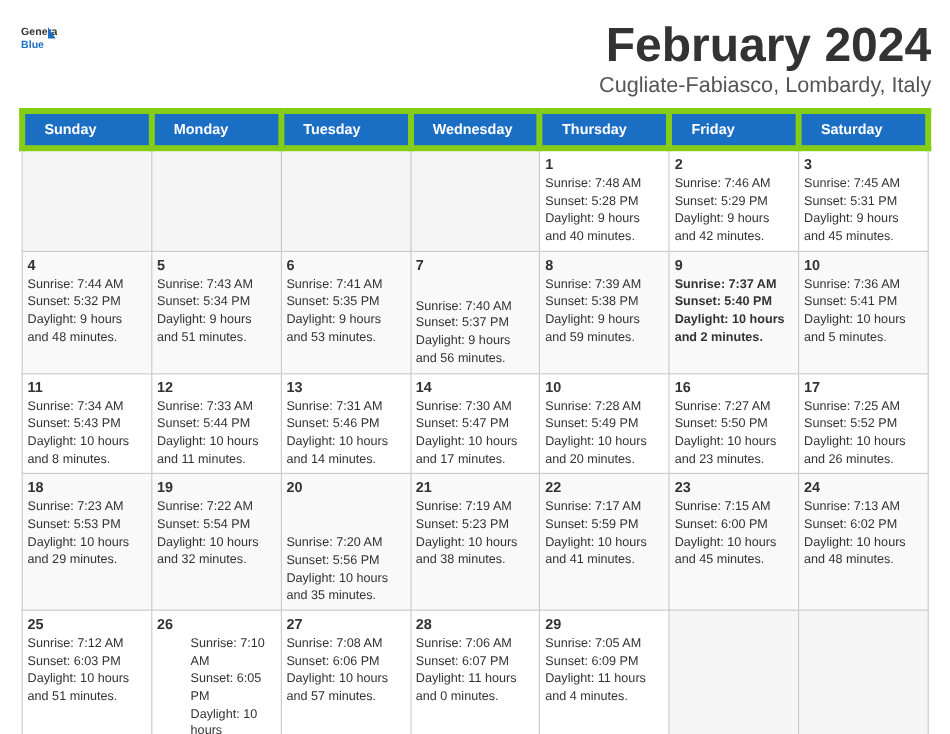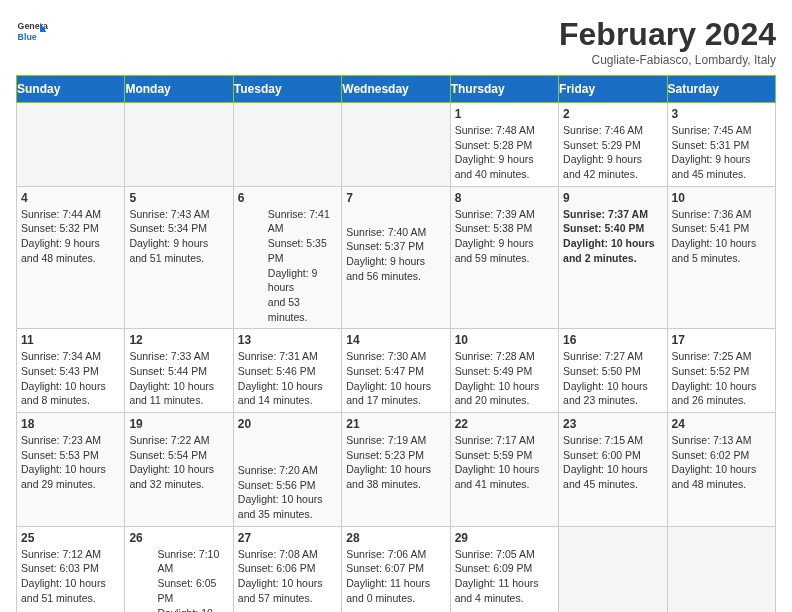--- a/index.html
+++ b/index.html
@@ -22,41 +22,41 @@
       gap: 4px;
     }
     .logo-icon {
       width: 32px;
       height: 32px;
     }
     .title-area {
       text-align: right;
     }
     .calendar-title {
-      font-size: 32px;
+      font-size: 40px;
       font-weight: bold;
       color: #333;
     }
     .calendar-subtitle {
-      font-size: 12px;
+      font-size: 18px;
       color: #555;
     }
     table {
       width: 100%;
       border-collapse: collapse;
       font-size: 11px;
     }
     thead tr th {
       background-color: #1a6fc4;
       color: white;
-      padding: 6px 0;
+      padding: 6px 16px;
       text-align: left;
       font-size: 12px;
       font-weight: bold;
-      border: 1px solid #84cc16;
+      border: 5px solid #84cc16;
     }
     tbody tr td {
       border: 1px solid #ccc;
       vertical-align: top;
       padding: 4px;
       width: calc(100% / 7);
       height: 80px;
       background: #fff;
     }
     tbody tr:nth-child(even) td {
@@ -145,21 +145,21 @@
         </td>
         <td>
           <span class="day-number">5</span>
           <div class="day-info" style="white-space: pre-line;">Sunrise: 7:43 AM
 Sunset: 5:34 PM
 Daylight: 9 hours
 and 51 minutes.</div>
         </td>
         <td>
           <span class="day-number">6</span>
-          <div class="day-info" style="white-space: pre-line; margin-left: 30px;">Sunrise: 7:41 AM
+          <div class="day-info" style="white-space: pre-line;">Sunrise: 7:41 AM
 Sunset: 5:35 PM
 Daylight: 9 hours
 and 53 minutes.</div>
         </td>
         <td>
           <span class="day-number">7</span>
           <div class="day-info" style="white-space: pre-line; margin-top: 20px;">Sunrise: 7:40 AM
 Sunset: 5:37 PM
 Daylight: 9 hours
 and 56 minutes.</div>

